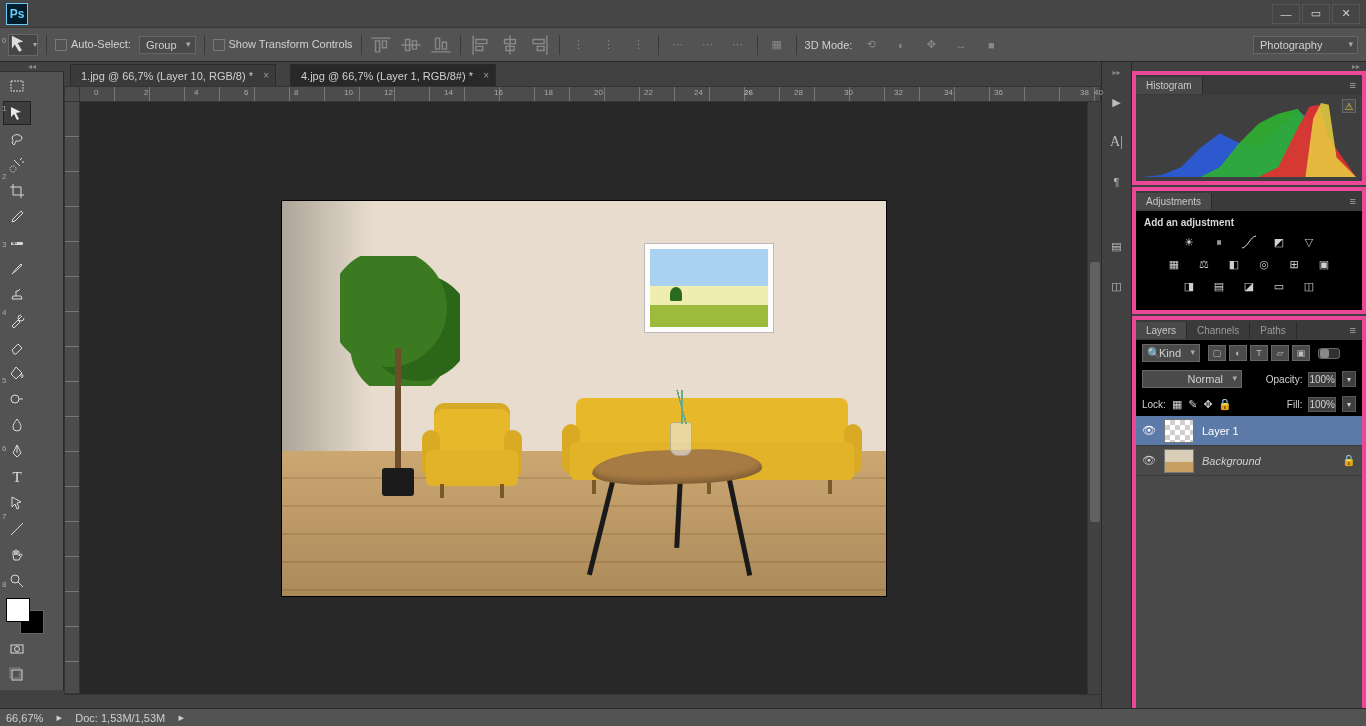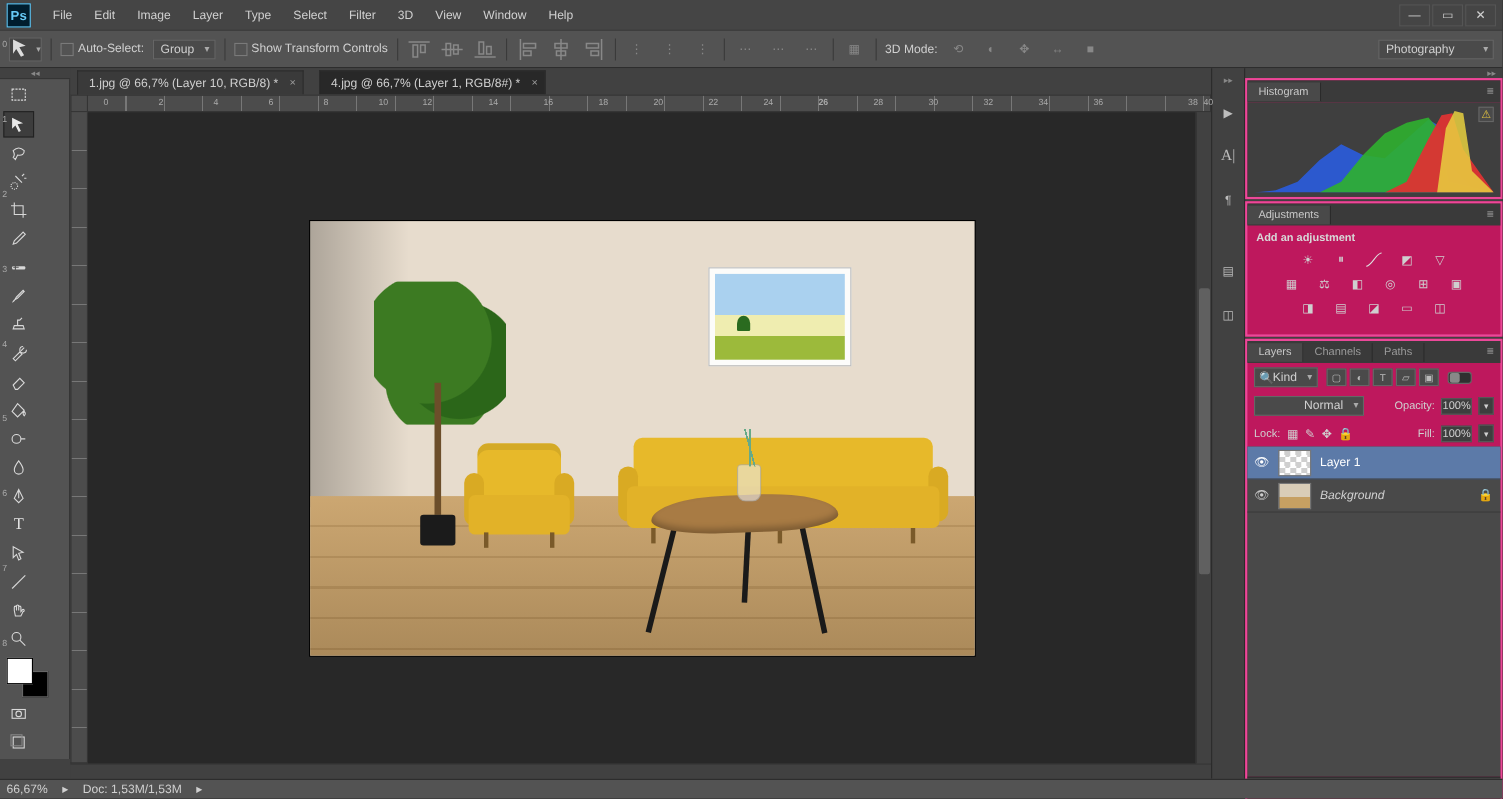--- a/index.html
+++ b/index.html
@@ -92,21 +92,21 @@
   .painting::after { content:""; display:block; width:12px; height:14px; background:#2a6b1f; border-radius:50% 50% 10% 10%; position:relative; top:38px; left:20px;}
 
   
   .rightcol { display:flex; }
   .mini-dock { width:30px; background:#414141; display:flex; flex-direction:column; align-items:center; padding-top:6px; gap:8px; border-left:1px solid #2a2a2a;}
   .mini-dock .stub { height:10px; width:30px; text-align:center; font-size:8px; color:#888;}
   .mini-dock .ico { width:26px; height:32px; display:flex; align-items:center; justify-content:center; color:#bdbdbd; cursor:pointer;}
 
   .panels { width:235px; background:#414141; display:flex; flex-direction:column; border-left:1px solid #2a2a2a; }
   .panels .stub { height:10px; text-align:right; font-size:8px; color:#888; padding-right:6px; }
-  .panel { background:#be185d; border:2px solid #ec4899; margin-bottom:2px;}
+  .panel { background:#000000; border:4px solid #ec4899; margin-bottom:2px;}
   .panel-tabs { height:20px; background:#3a3a3a; display:flex; align-items:center;}
   .ptab { padding:3px 10px; font-size:10px; color:#c8c8c8; background:#494949; border-right:1px solid #2a2a2a; cursor:pointer;}
   .ptab.inactive { background:#3a3a3a; color:#9a9a9a;}
   .panel-menu { margin-left:auto; padding:0 6px; font-size:11px; color:#aaa; cursor:pointer;}
 
   
   .histogram-body { height:86px; background:#3f3f3f; padding:4px 6px; position:relative;}
   .hist-warn { position:absolute; top:4px; right:6px; width:14px; height:14px; background:#4a4a4a; border:1px solid #666; color:#e0c040; font-size:10px; display:flex; align-items:center; justify-content:center;}
   .hist-svg { width:100%; height:100%; }
 
@@ -143,33 +143,20 @@
 
   
   .statusbar { height:18px; background:#535353; border-top:1px solid #2a2a2a; display:flex; align-items:center; padding:0 6px; gap:10px; font-size:10px; color:#cfcfcf;}
   .statusbar .chevron { width:12px; text-align:center; cursor:pointer;}
 </style>
 </head>
 <body>
 
 <div class="menubar">
   <div class="ps-logo">Ps</div>
-  <div id="menu-items" style="display: flex;">
-      <div class="menu-item">File</div>
-      <div class="menu-item">Edit</div>
-      <div class="menu-item">Image</div>
-      <div class="menu-item">Layer</div>
-      <div class="menu-item">Type</div>
-      <div class="menu-item">Select</div>
-      <div class="menu-item">Filter</div>
-      <div class="menu-item">3D</div>
-      <div class="menu-item">View</div>
-      <div class="menu-item">Window</div>
-      <div class="menu-item">Help</div>
-    </div>
   <div class="window-controls">
     <div class="window-btn">—</div>
     <div class="window-btn">▭</div>
     <div class="window-btn">✕</div>
   </div>
 </div>
 
 <div class="optionsbar">
   <div class="move-icon-slot">
     <svg viewBox="0 0 16 16">

